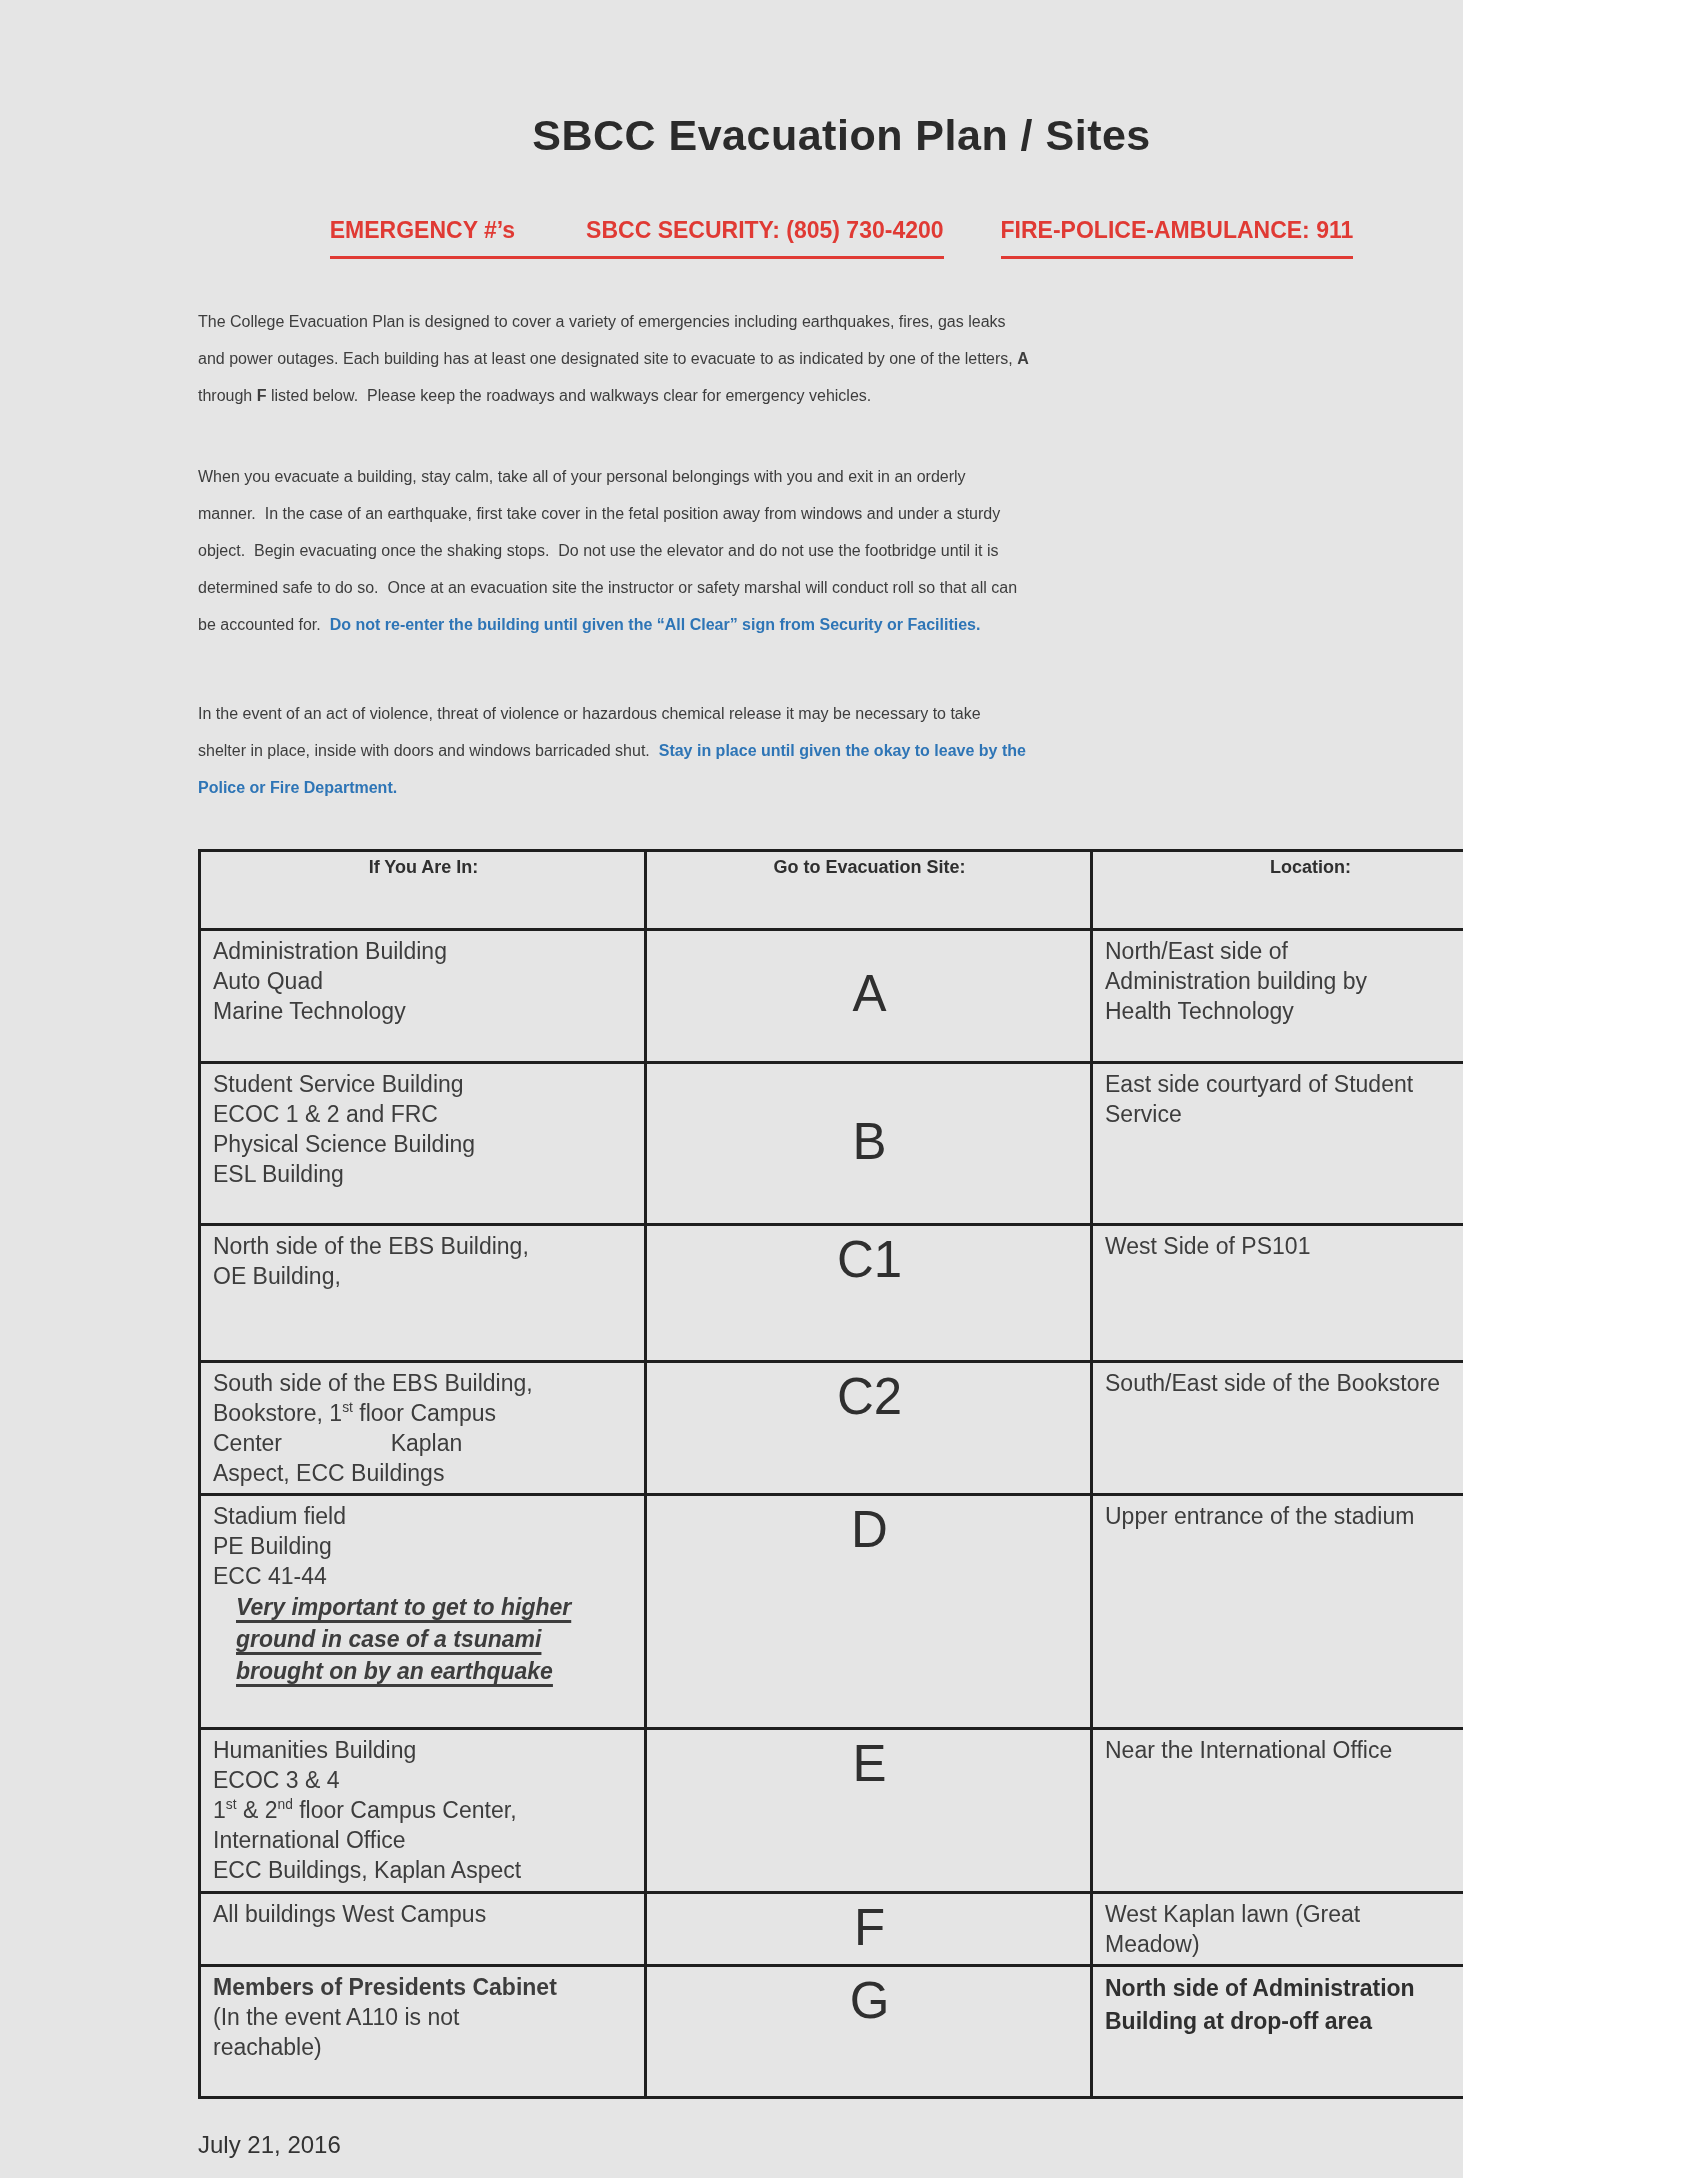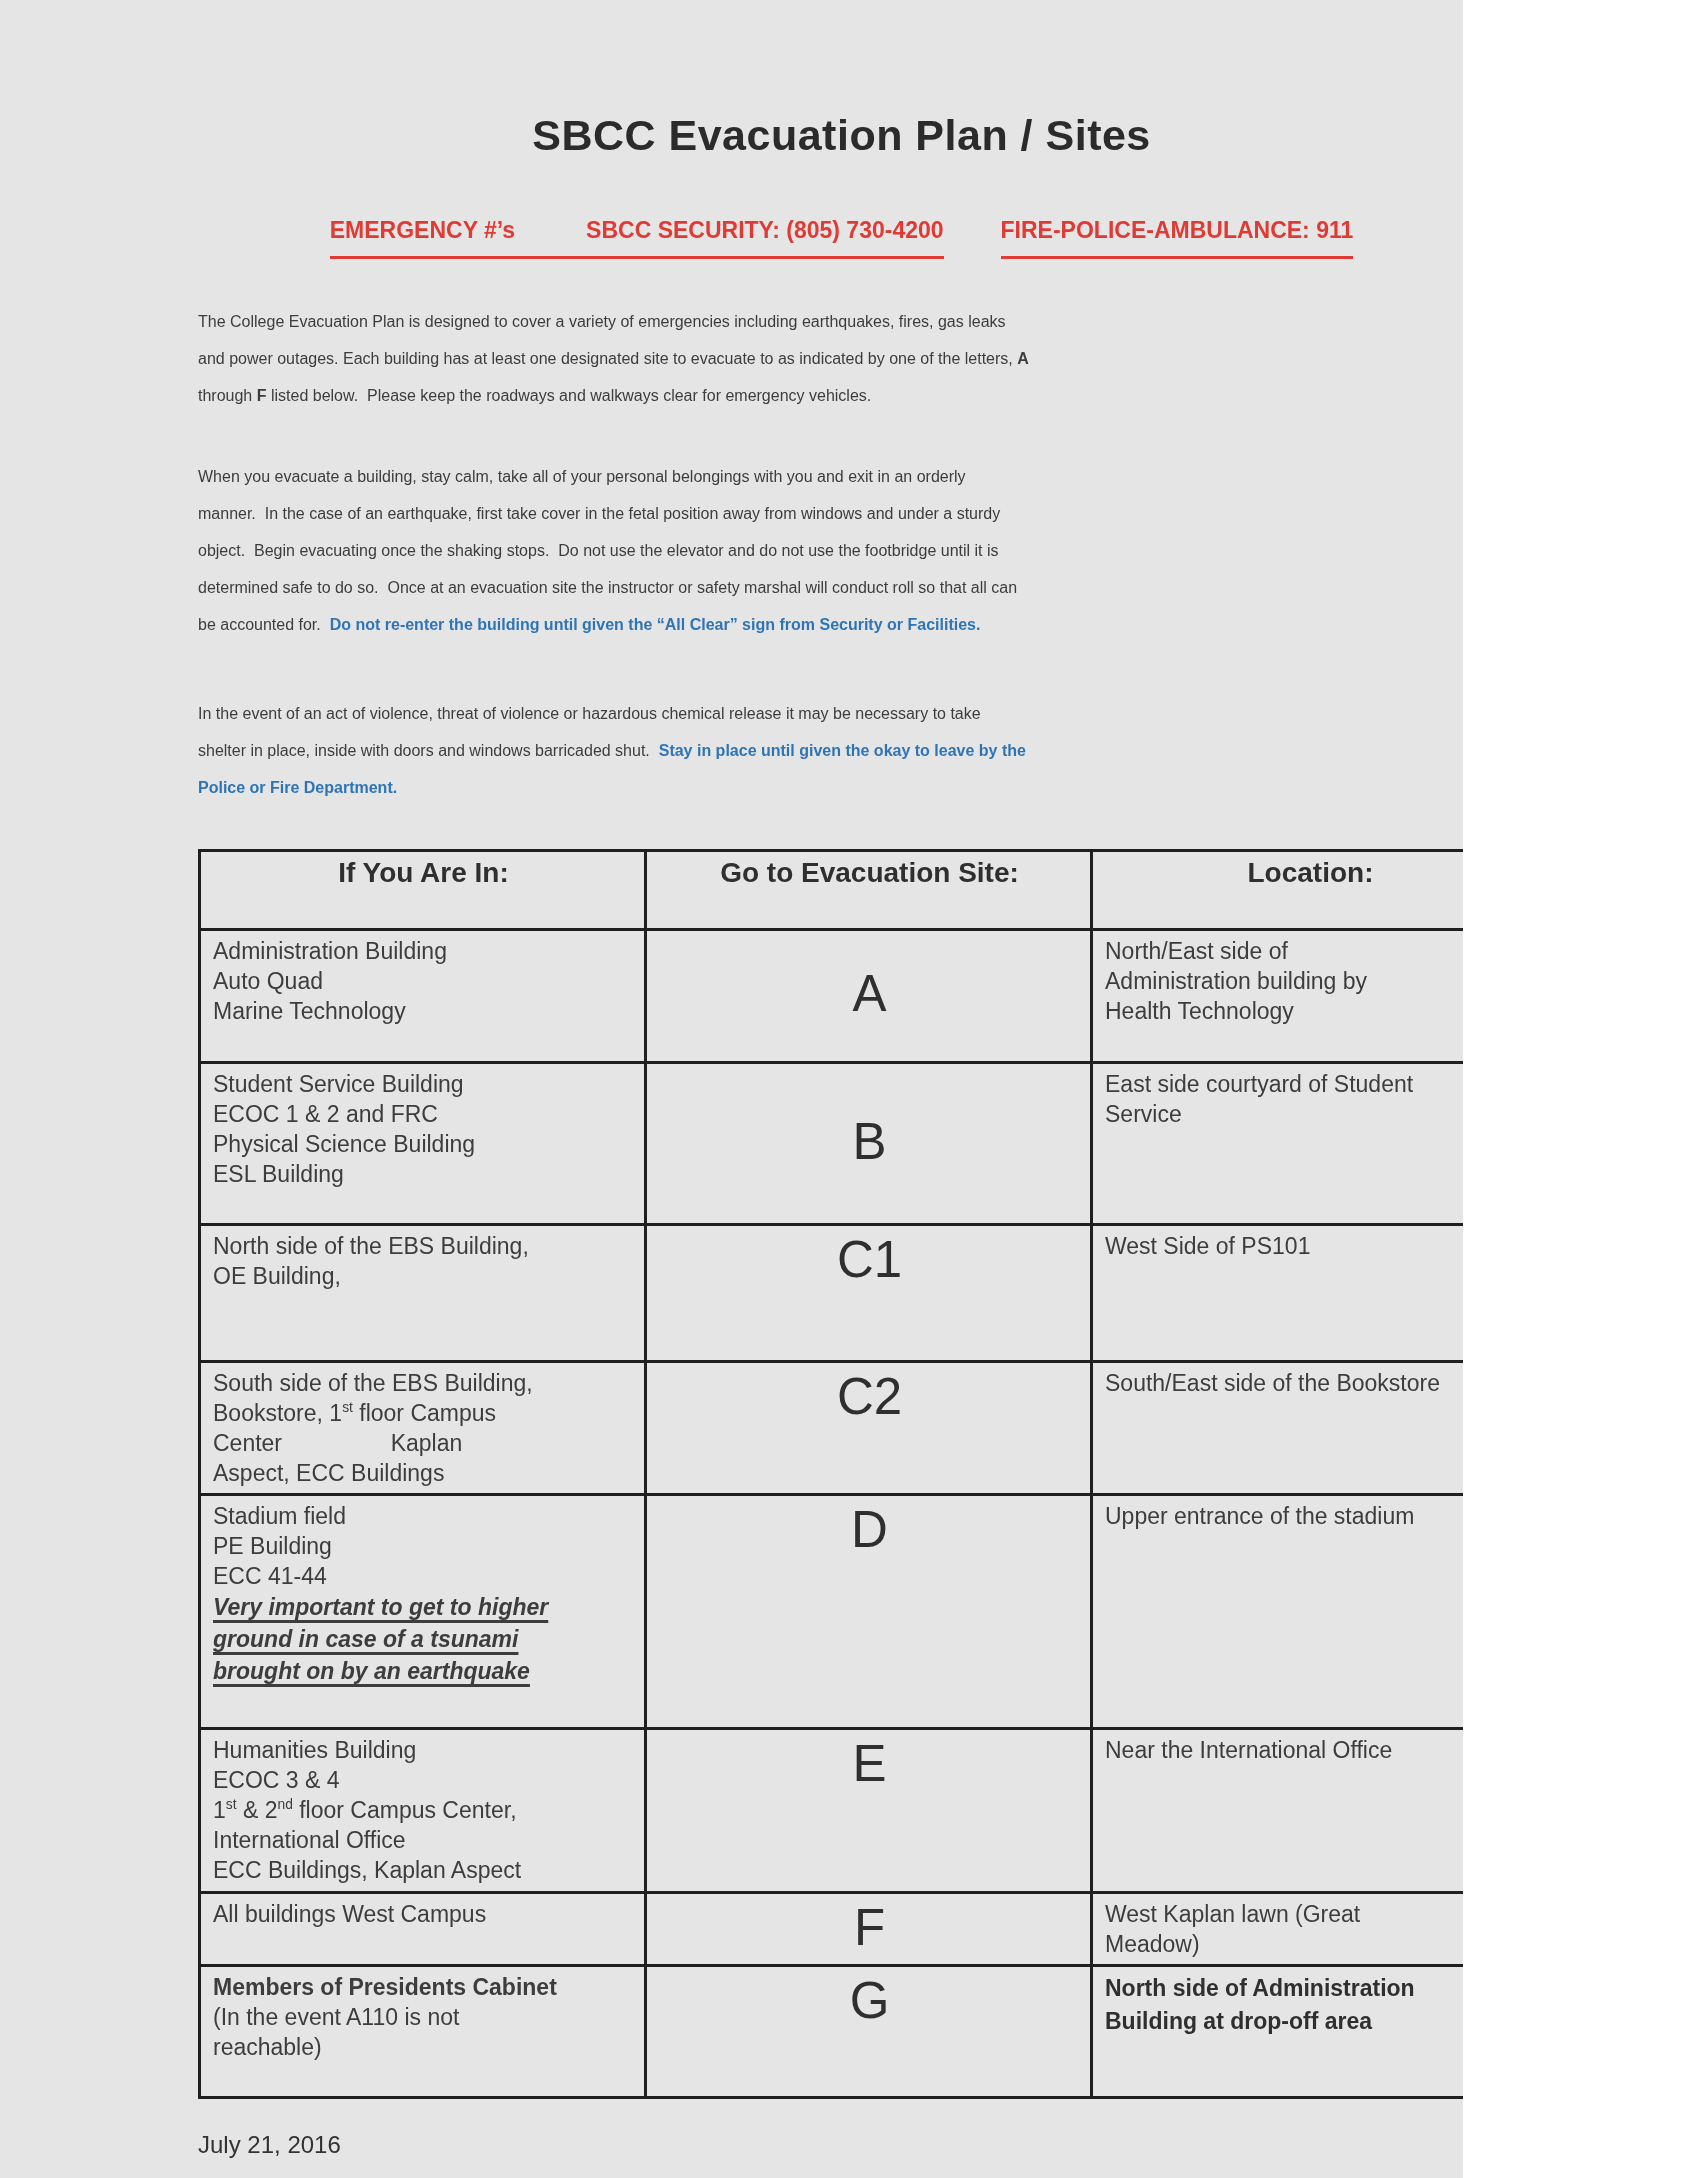--- a/index.html
+++ b/index.html
@@ -41,30 +41,30 @@
     border-collapse:collapse;table-layout:fixed;
     width:1327px;
     font-size:23px;color:var(--text,#3d3d3d);
   }
   table.evac td,table.evac th{
     border:3px solid var(--border,#1f1f1f);
     vertical-align:top;
     padding:5px 10px 5px 12px;
     overflow:hidden;
   }
-  th.hdr{font-size:28px;font-weight:bold;text-align:center;padding-top:10px;color:#2f2f2f;}
+  th.hdr{font-size:18px;font-weight:bold;text-align:center;padding-top:10px;color:#2f2f2f;}
   .t-line{white-space:pre;line-height:30px;}
   td.site{
     text-align:center;
     font-size:51px;line-height:57px;
     color:#2f2f2f;padding-top:2px;
   }
   td.site.v-center{vertical-align:middle;padding-top:0;}
   td.loc-alt .t-line{font-weight:600;color:#2f2f2f;line-height:33px;}
-  td.warn-cell .t-line.warn{font-weight:bold;font-style:italic;text-decoration:underline;text-underline-offset:5px;text-decoration-thickness:2.5px;line-height:32px;}
+  td.warn-cell .t-line.warn{font-weight:bold;font-style:italic;text-decoration:underline;text-underline-offset:5px;text-decoration-thickness:2.5px;line-height:32px;margin-left:23px;}
   .footer-date{
     margin-left:198px;margin-top:32px;
     font-size:24px;color:#333333;
   }
 </style>
 </head>
 <body>
 
 <div class="page">
   <div class="content">

